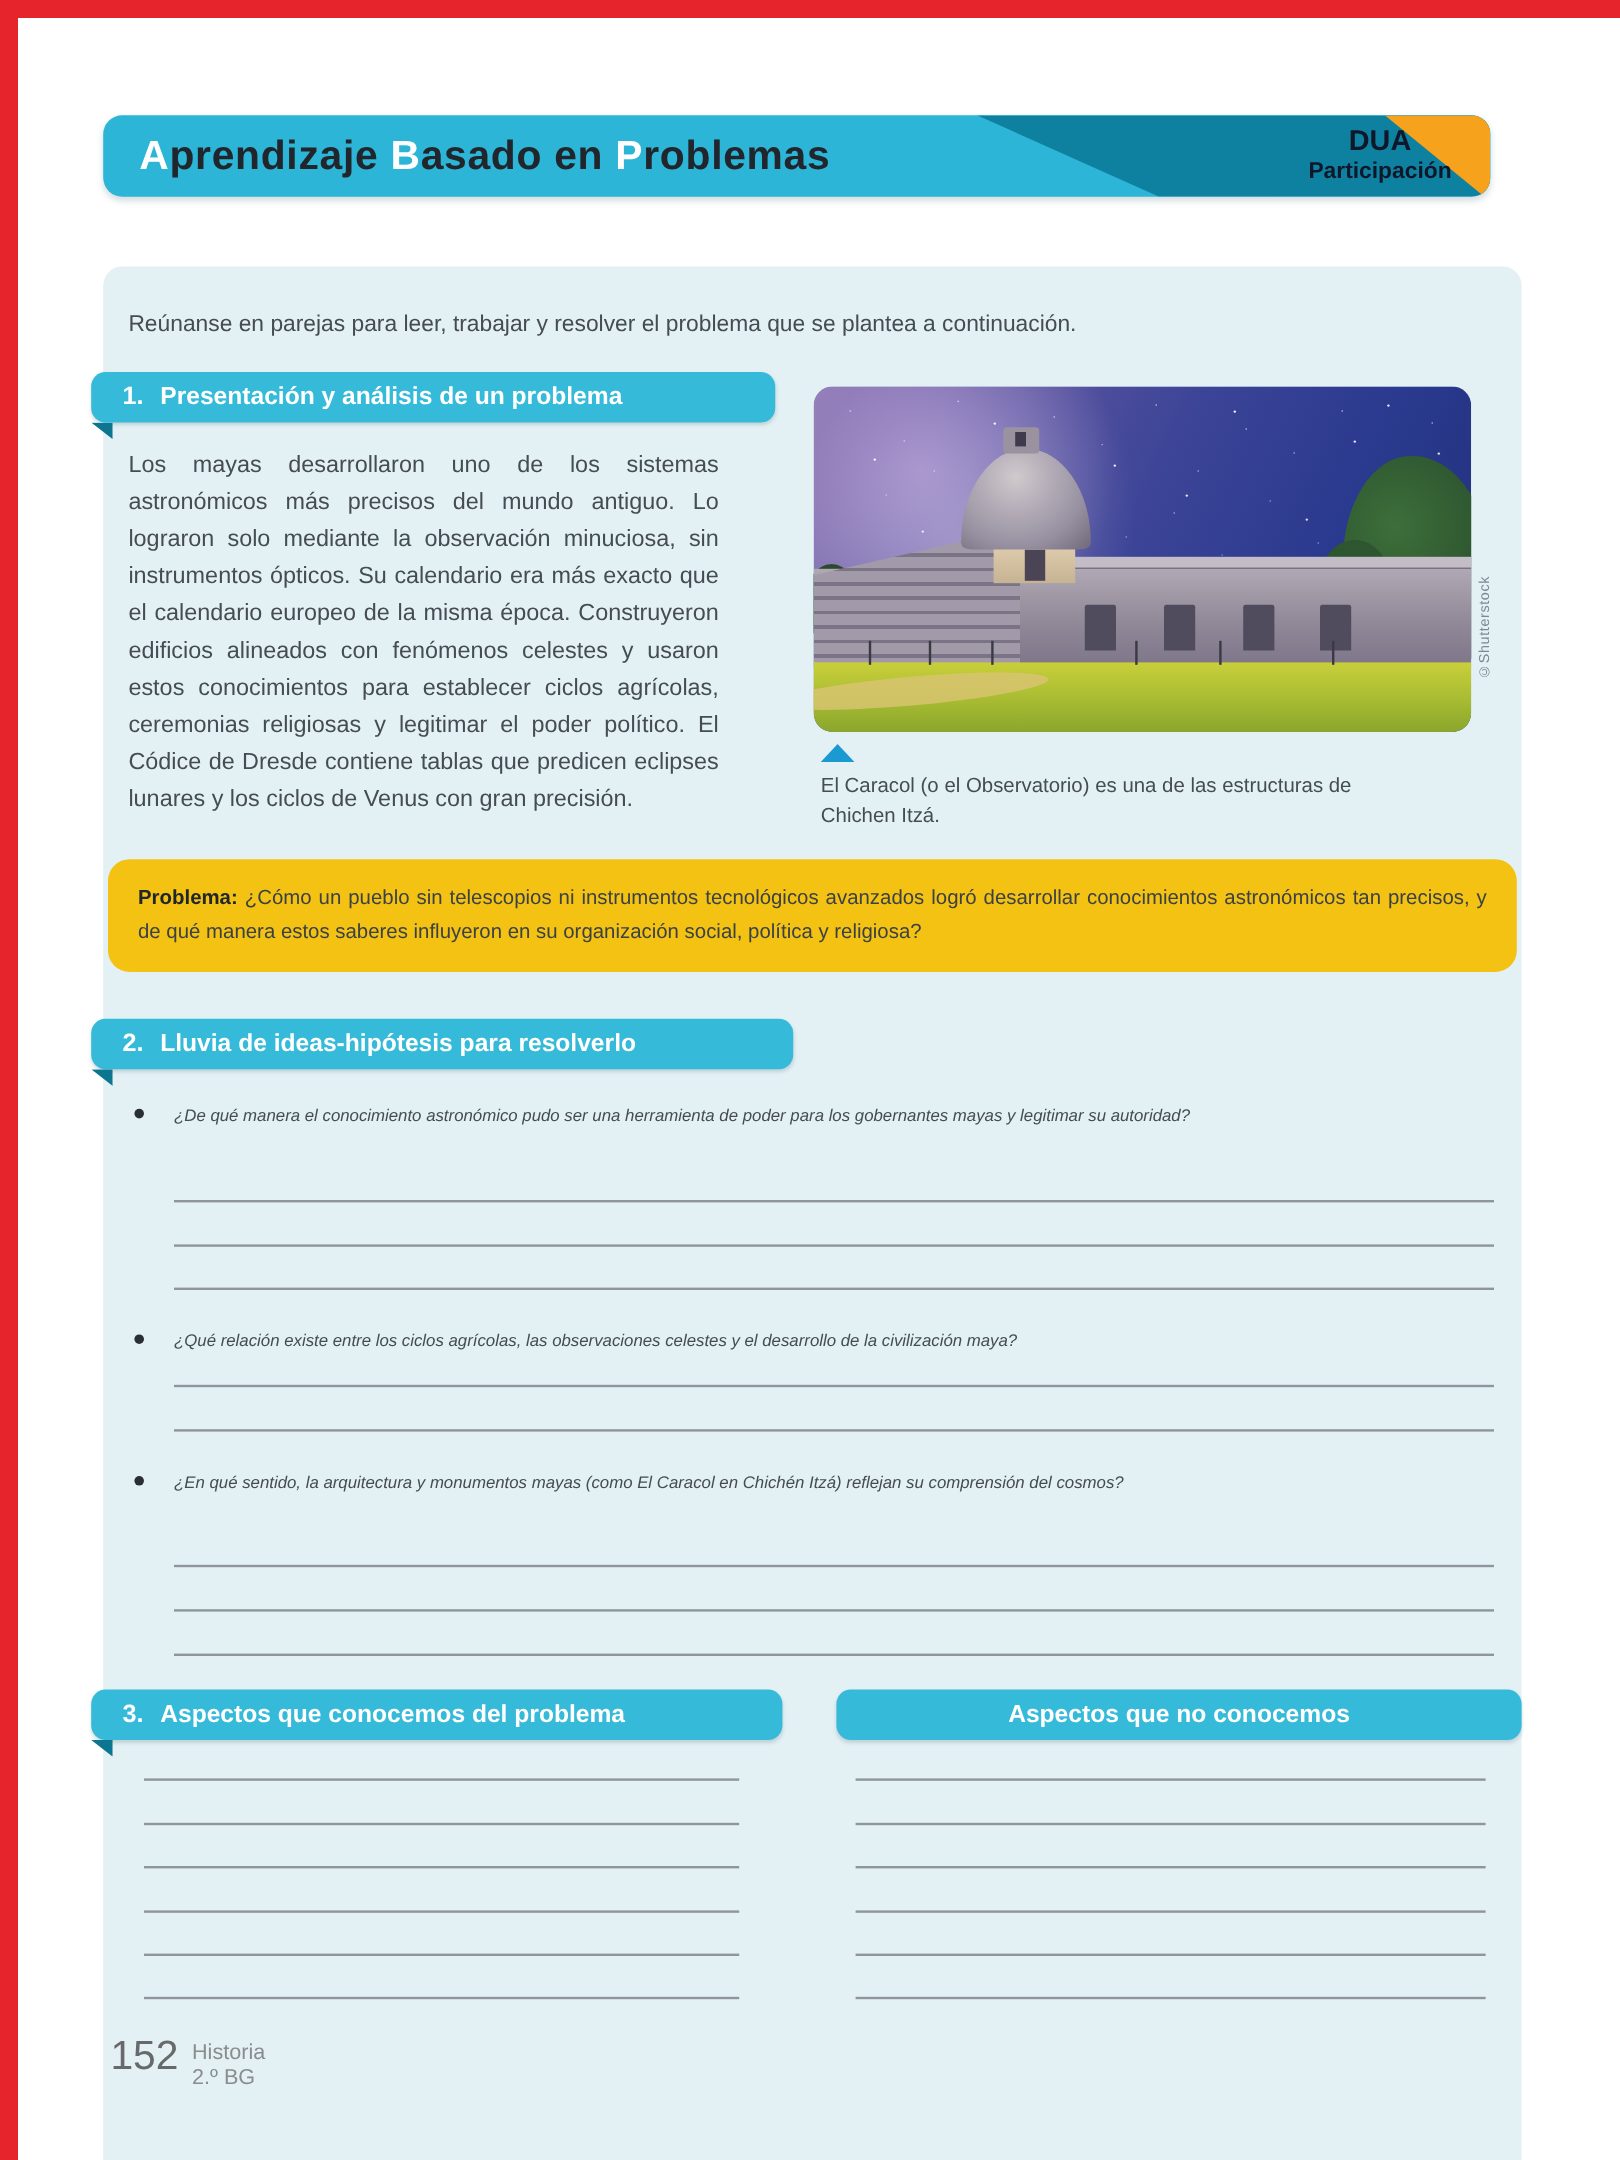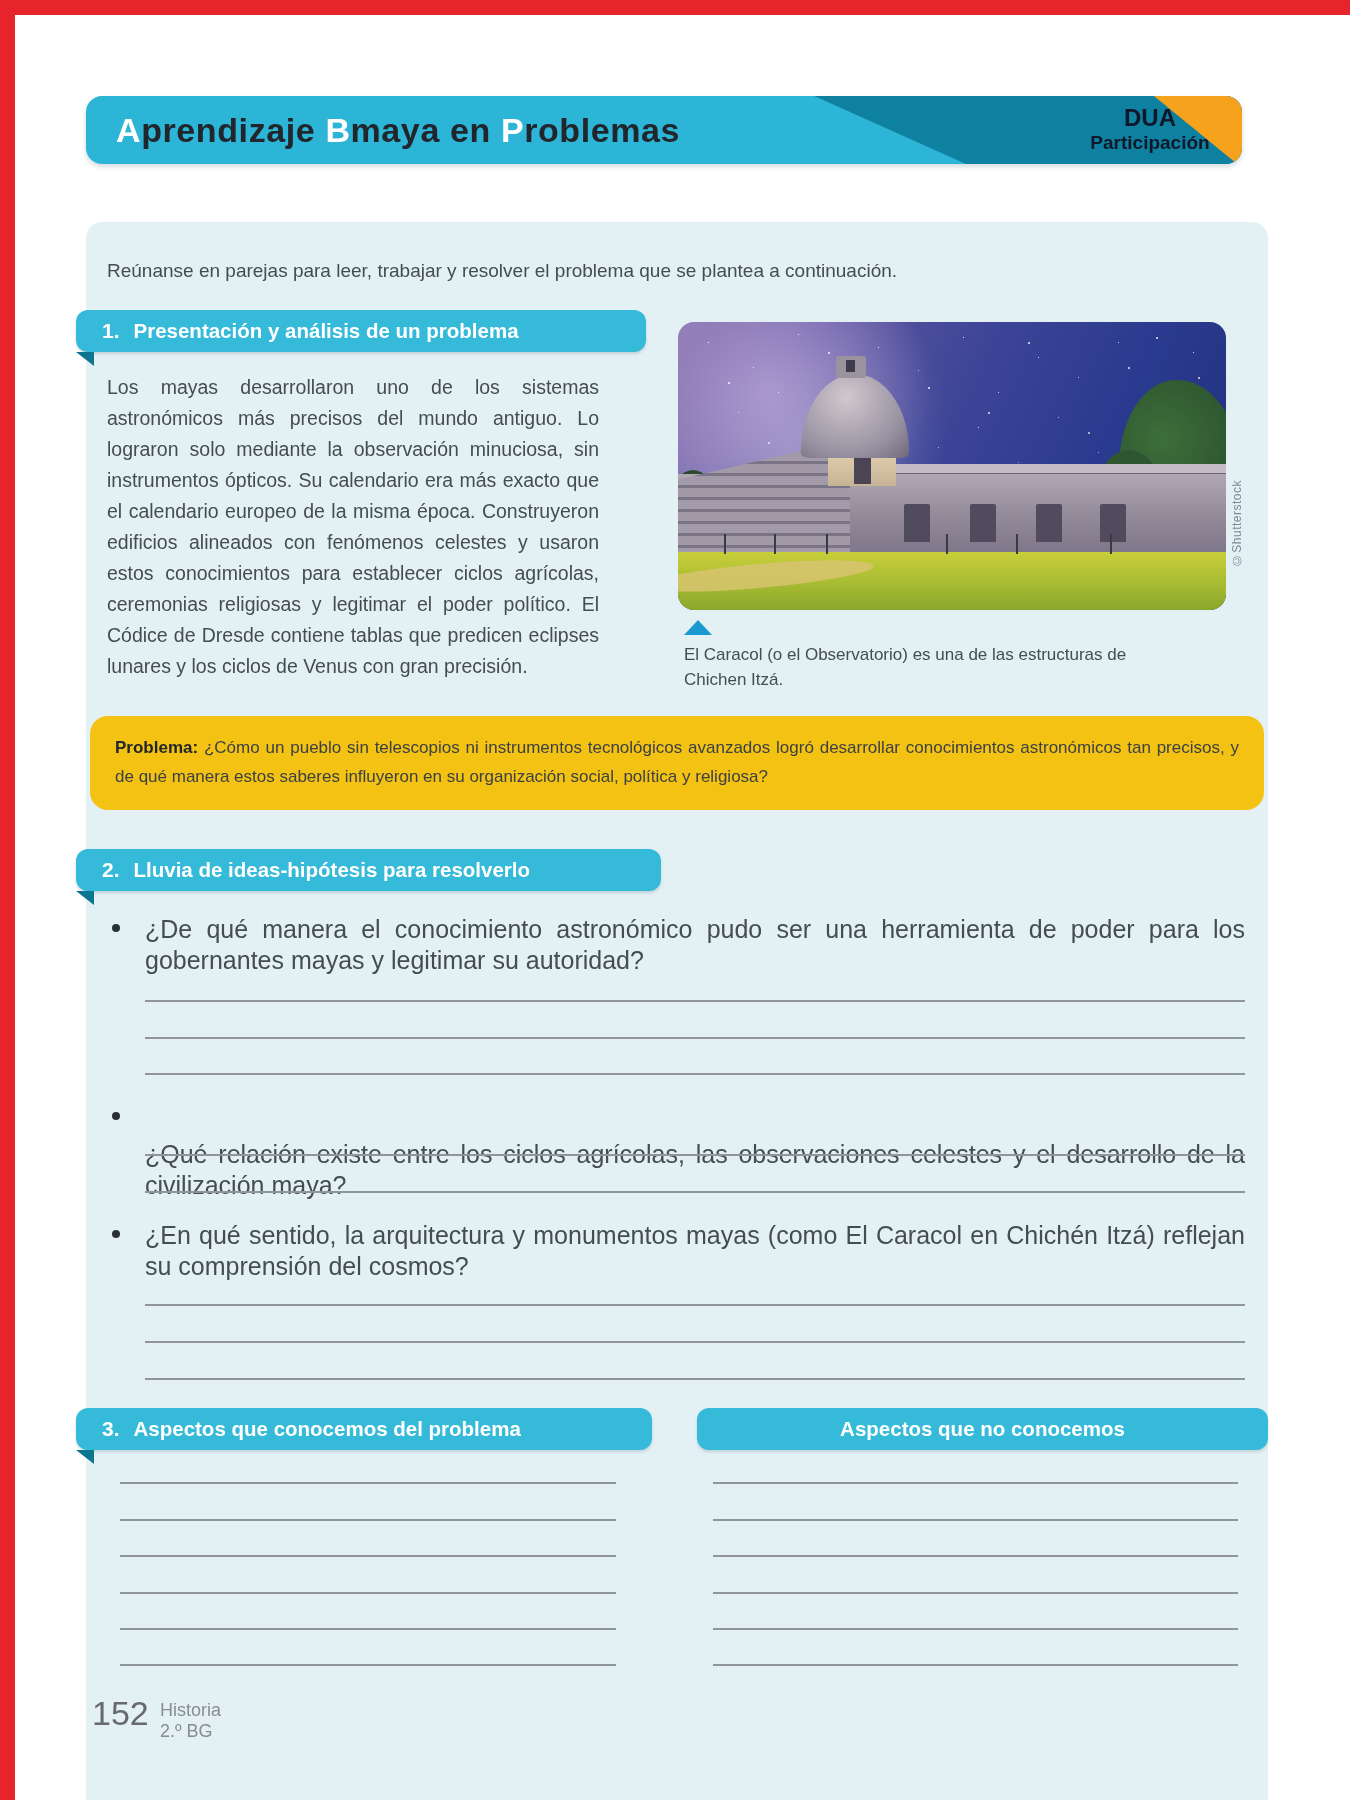--- a/index.html
+++ b/index.html
@@ -109,40 +109,40 @@
       font-size:17px; line-height:25px; color:#454C52; }
 
   
   .problem-box { position:absolute; left:4px; top:494px; width:1174px;
       background:#F3C212; border-radius:18px; padding:17px 25px 19px 25px;
       font-size:17px; line-height:29px; color:#3C4146; text-align:justify; }
   .problem-box .lbl { font-weight:bold; color:#20262B; }
 
   
   .bullet { position:absolute; left:26px; width:8px; height:8px; border-radius:50%; background:#2A2F33; }
-  .question { position:absolute; left:59px; width:1100px; font-size:25px; line-height:31px;
-      color:#454C52; text-align:justify; }
+  .question { position:absolute; left:59px; width:1100px; font-size:14px; line-height:31px;
+      color:#454C52; text-align:justify;font-style:italic; }
   .aline { position:absolute; height:0; border-bottom:2px solid #8F959A; }
 
   
   .footer-num { position:absolute; left:92px; top:1694px; font-size:34px; font-weight:normal; color:#68696B; }
   .footer-label { position:absolute; left:160px; top:1700px; font-size:18px; line-height:21px; color:#8A8C8E; }
 </style>
 </head>
 <body>
 
 <div class="page">
 
   <div class="edge-top"></div>
   <div class="edge-left"></div>
 
   <header class="banner">
     <div class="banner-dark"></div>
     <div class="banner-orange"></div>
-    <div class="banner-title"><span class="hl">A</span><span>prendizaje </span><span class="hl">B</span><span>maya en </span><span class="hl">P</span><span>roblemas</span></div>
+    <div class="banner-title"><span class="hl">A</span><span>prendizaje </span><span class="hl">B</span><span>asado en </span><span class="hl">P</span><span>roblemas</span></div>
     <div class="dua">
       <div class="dua-1">DUA</div>
       <div class="dua-2">Participación</div>
     </div>
   </header>
 
   <main class="panel">
 
     <p class="intro">Reúnanse en parejas para leer, trabajar y resolver el problema que se plantea a continuación.</p>
 
@@ -199,21 +199,21 @@
     </div>
     <div class="fold" style="left:-10px; top:669px;"></div>
 
     <div class="bullet" style="top:702px;"></div>
     <p class="question" style="top:692px;">¿De qué manera el conocimiento astronómico pudo ser una herramienta de poder para los gobernantes mayas y legitimar su autoridad?</p>
     <div class="aline" style="left:59px; top:778px; width:1100px;"></div>
     <div class="aline" style="left:59px; top:815px; width:1100px;"></div>
     <div class="aline" style="left:59px; top:851px; width:1100px;"></div>
 
     <div class="bullet" style="top:890px;"></div>
-    <p class="question" style="top:880px;margin-top:37px;">¿Qué relación existe entre los ciclos agrícolas, las observaciones celestes y el desarrollo de la civilización maya?</p>
+    <p class="question" style="top:880px;">¿Qué relación existe entre los ciclos agrícolas, las observaciones celestes y el desarrollo de la civilización maya?</p>
     <div class="aline" style="left:59px; top:932px; width:1100px;"></div>
     <div class="aline" style="left:59px; top:969px; width:1100px;"></div>
 
     <div class="bullet" style="top:1008px;"></div>
     <p class="question" style="top:998px;">¿En qué sentido, la arquitectura y monumentos mayas (como El Caracol en Chichén Itzá) reflejan su comprensión del cosmos?</p>
     <div class="aline" style="left:59px; top:1082px; width:1100px;"></div>
     <div class="aline" style="left:59px; top:1119px; width:1100px;"></div>
     <div class="aline" style="left:59px; top:1156px; width:1100px;"></div>
 
     <div class="pill" style="left:-10px; top:1186px; width:576px;">

